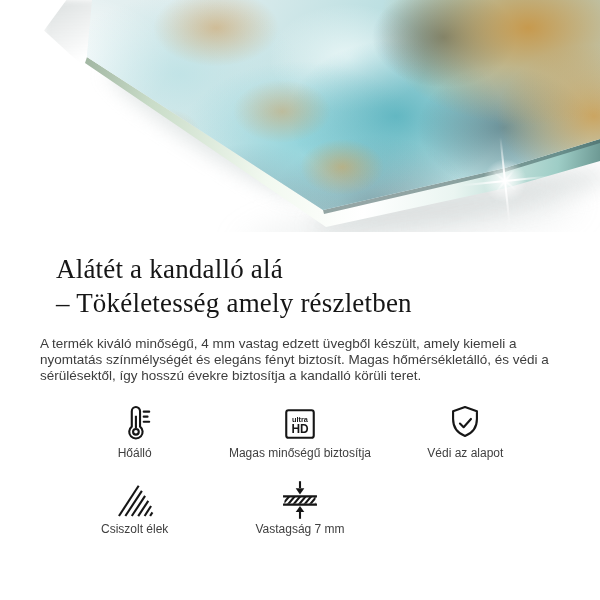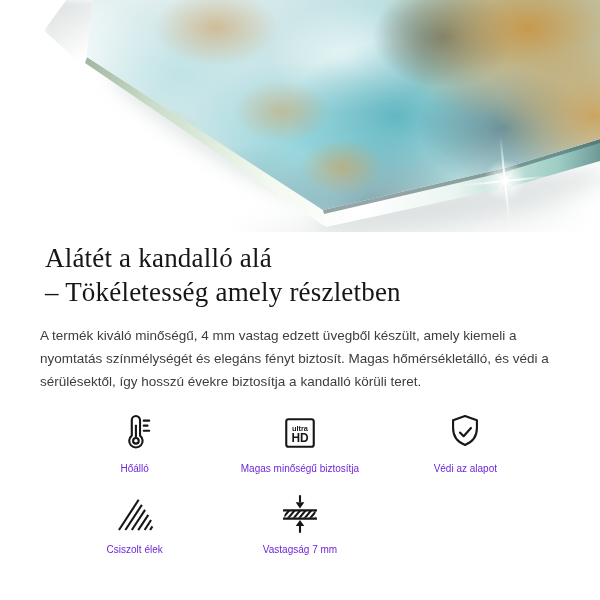--- a/index.html
+++ b/index.html
@@ -56,30 +56,30 @@
   .sparkle .h{width:88px;height:2px;left:-44px;top:-1px;
     background:linear-gradient(to right, transparent, #fff 42%, #fff 58%, transparent);}
   .sparkle .v{width:2px;height:88px;left:-1px;top:-44px;
     background:linear-gradient(to bottom, transparent, #fff 42%, #fff 58%, transparent);}
   .sparkle .d1,.sparkle .d2{width:30px;height:1.5px;left:-15px;top:-0.75px;opacity:.7;
     background:linear-gradient(to right, transparent, #fff 45%, #fff 55%, transparent);}
   .sparkle .d1{transform:rotate(45deg);} .sparkle .d2{transform:rotate(-45deg);}
 
   
   .content{padding:4px 40px 0 40px;}
-  h1{margin:5px;font-family:"Liberation Serif", serif;font-weight:500;
+  h1{margin:16px;font-family:"Liberation Serif", serif;font-weight:500;
     font-size:27px;line-height:34px;color:#161616;letter-spacing:.2px;}
-  .desc{margin:15px 0 0 0;max-width:524px;font-size:13.5px;line-height:23px;color:#3d3d3d;}
+  .desc{margin:15px 0 0 0;max-width:524px;font-size:13.5px;line-height:16px;color:#3d3d3d;}
 
   
   .features{display:grid;grid-template-columns:1fr 1fr 1fr;row-gap:18px;
     margin-top:18px;padding:0 12px;}
-  .feature{display:flex;flex-direction:column;align-items:center;gap:8px;}
+  .feature{display:flex;flex-direction:column;align-items:center;}
   .feature svg{width:44px;height:44px;display:block;}
-  .feature .label{font-size:10px;color:#6d28d9;text-align:left;}
+  .feature .label{font-size:12px;color:#404040;text-align:left;}
   .ic{stroke:#161616;fill:none;stroke-width:2.3;}
   .ic-fill{fill:#161616;stroke:none;}
   .badge-txt{font-family:"Liberation Sans", sans-serif;fill:#161616;}
 </style>
 </head>
 <body>
 
 <div class="page">
 
   <div class="hero">

